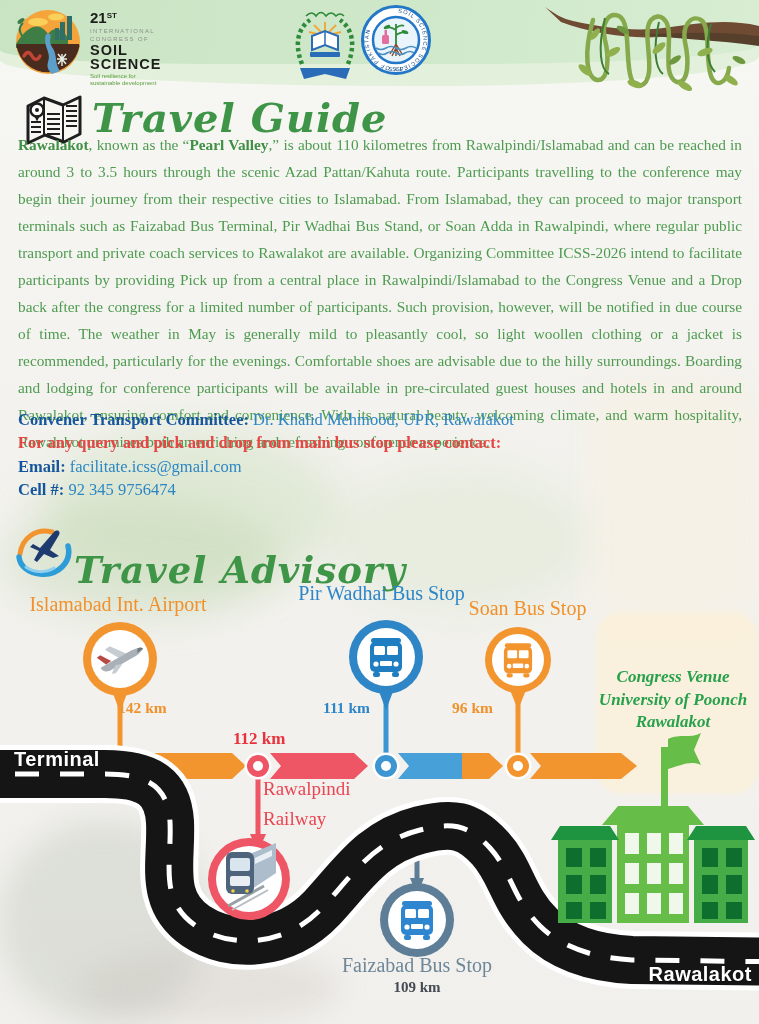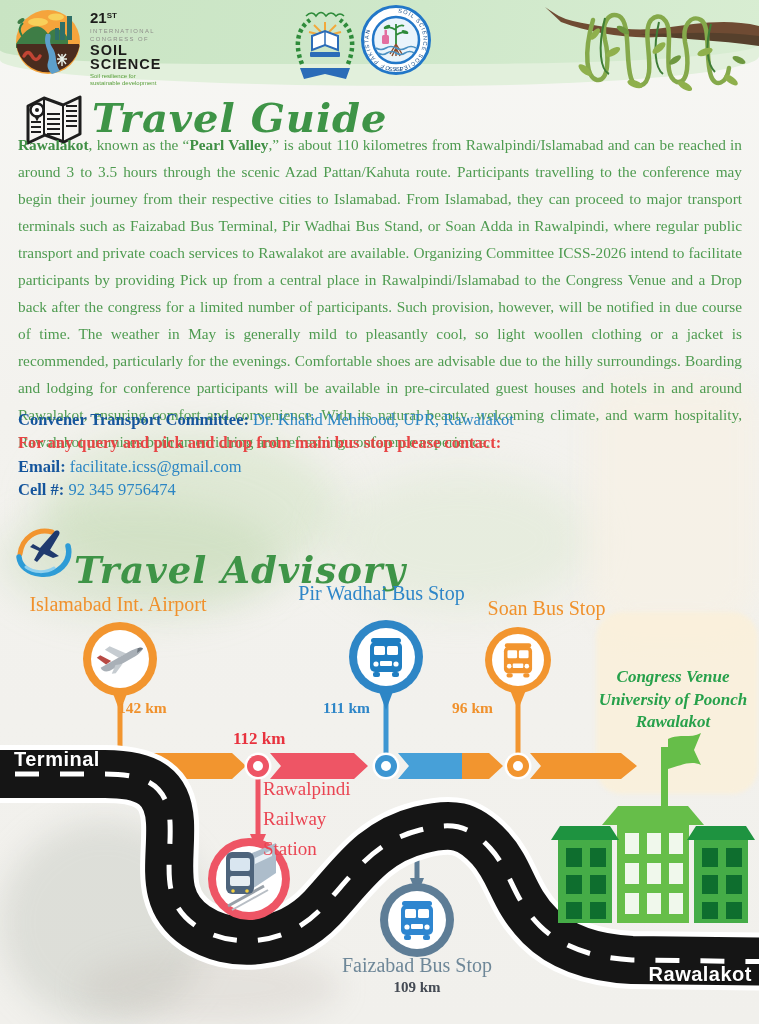--- a/index.html
+++ b/index.html
@@ -164,31 +164,30 @@
   <svg class="abs z2" style="left:14px;top:520px;" width="60" height="62" viewBox="0 0 60 62">
     <path d="M 6 34 C 8 18 22 8 38 12" stroke="#F2952F" stroke-width="5" fill="none" stroke-linecap="round"></path>
     <path d="M 54 26 C 58 42 44 56 26 54 C 14 53 6 46 5 37" stroke="#2E9CD6" stroke-width="5.5" fill="none" stroke-linecap="round"></path>
     <path d="M 12 47 C 20 53 32 53 40 48" stroke="#8FD0EE" stroke-width="3" fill="none" stroke-linecap="round"></path>
     <path d="M 26 28 L 40 12 C 43 9 47 11 45 15 L 36 30 L 45 36 L 39 38 L 30 34 L 23 42 L 20 40 L 25 31 L 16 27 L 19 24 Z" fill="#1F3A6E"></path>
   </svg>
   <div class="abs z2 script-title" style="left:74px;top:548px;font-size:37px;">Travel Advisory</div>
 
   <div class="abs z3 stop-label orange" style="left:18px;top:593px;width:200px;">Islamabad Int. Airport</div>
   <div class="abs z3 stop-label blue" style="left:279px;top:582px;width:205px;">Pir Wadhai Bus Stop</div>
-  <div class="abs z3 stop-label orange" style="left:464px;top:597px;width:165px;">Soan Bus Stop</div>
+  <div class="abs z3 stop-label orange" style="left:445px;top:597px;width:165px;">Soan Bus Stop</div>
 
   <div class="abs z3 dist orange" style="left:118px;top:699px;width:65px;">142 km</div>
   <div class="abs z3 dist blue" style="left:323px;top:699px;width:62px;">111 km</div>
   <div class="abs z3 dist orange" style="left:452px;top:699px;width:62px;">96 km</div>
   <div class="abs z3 dist redtxt" style="left:233px;top:729px;width:65px;font-size:17px;font-family:Liberation Serif, serif;">112 km</div>
 
   <div class="abs z3 rail" style="left:263px;top:774px;width:120px;">
     <div>Rawalpindi</div>
     <div>Railway</div>
-    <div>Station</div>
   </div>
 
   <div class="abs z3 venue" style="left:578px;top:666px;">
     <div>Congress Venue</div>
     <div>University of Poonch</div>
     <div>Rawalakot</div>
   </div>
 
   <svg class="abs z2" style="left:0;top:580px;" width="759" height="444" viewBox="0 580 759 444">
 

